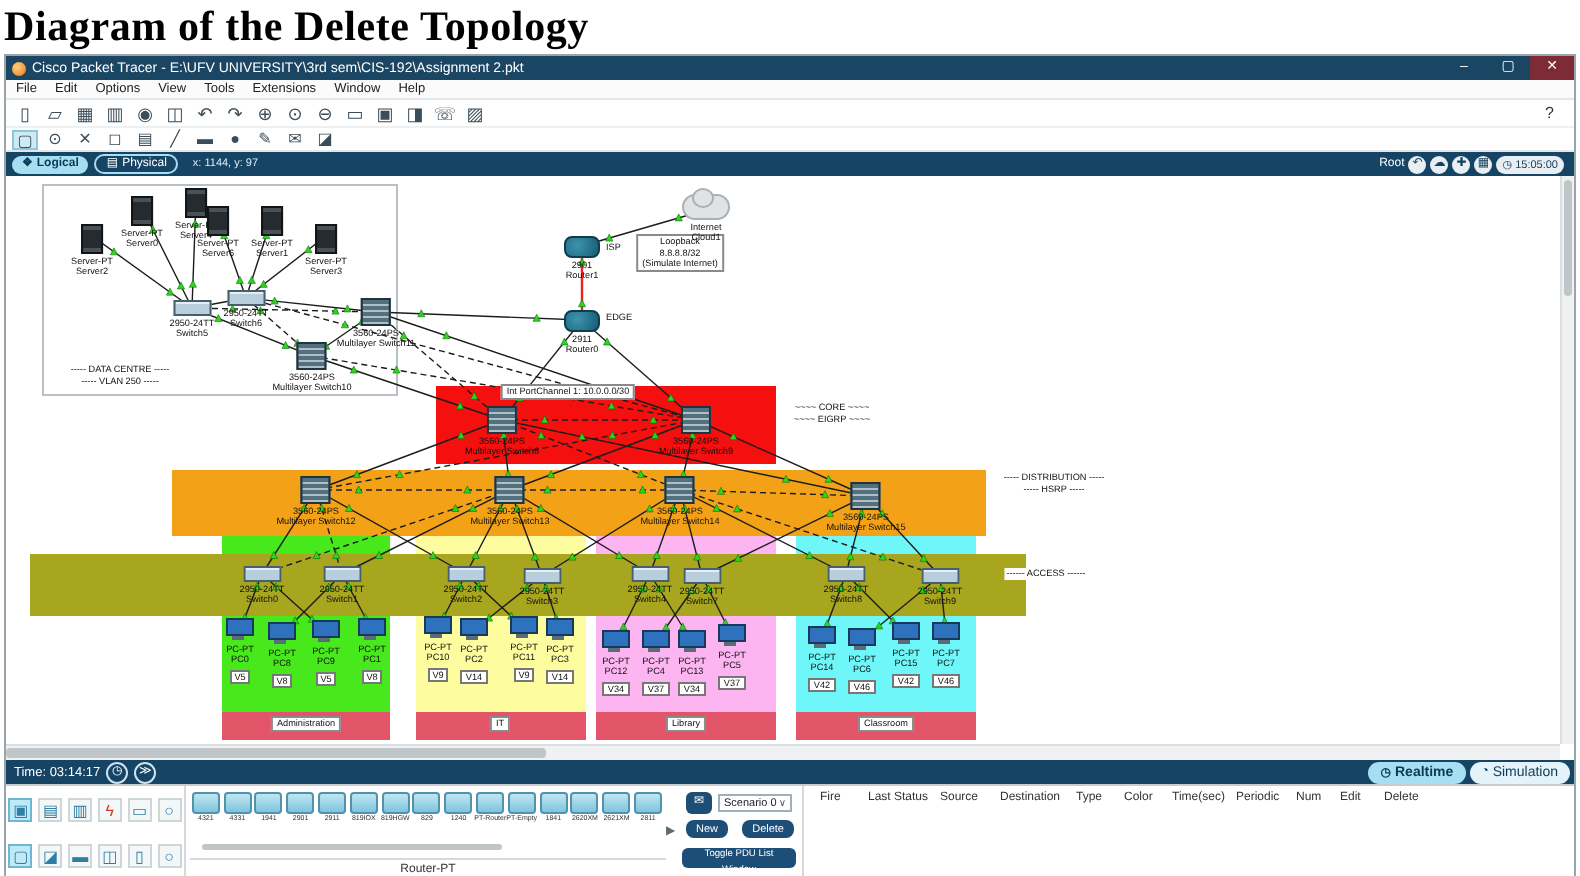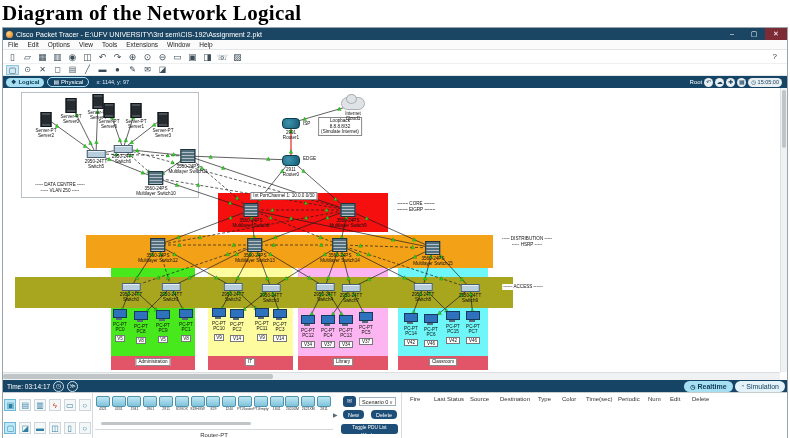--- a/index.html
+++ b/index.html
@@ -90,21 +90,21 @@
   .navybtn{border:none;background:#1d4e78;color:#fff;border-radius:4px;font-size:5.5px;font-family:"Liberation Sans",sans-serif;height:9px;line-height:8px;padding:0 5px;}
   .srow2{position:absolute;left:2px;top:17px;width:54px;display:flex;justify-content:space-between;}
   .togglebtn{position:absolute;left:0px;top:31px;width:57px;height:10px;font-size:4.8px;border-radius:3px;}
   .pdulist{position:absolute;left:398px;top:0;right:0;height:46px;border-left:1px solid #d5d9db;background:#fff;box-sizing:border-box;}
   .pduheads{display:flex;padding:3px 0 0 8px;font-size:6px;color:#333;}
 </style>
 </head>
 <body>
 
 <div>
-  <div class="page-title">Diagram of the Network Logical</div>
+  <div class="page-title">Diagram of the Delete Topology</div>
 
   <div class="pt-window">
 
     <div class="titlebar">
       <span class="app-logo"></span>
       <span>Cisco Packet Tracer - E:\UFV UNIVERSITY\3rd sem\CIS-192\Assignment 2.pkt</span>
       <span class="win-controls">
         <span class="winbtn">–</span>
         <span class="winbtn">▢</span>
         <span class="winbtn close">✕</span>

